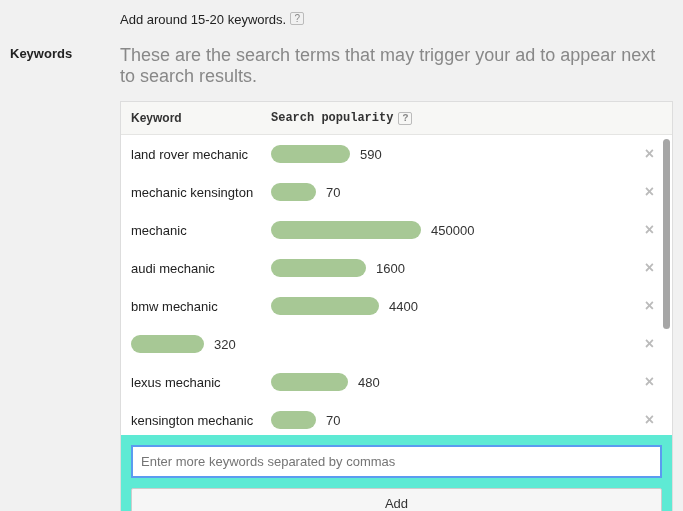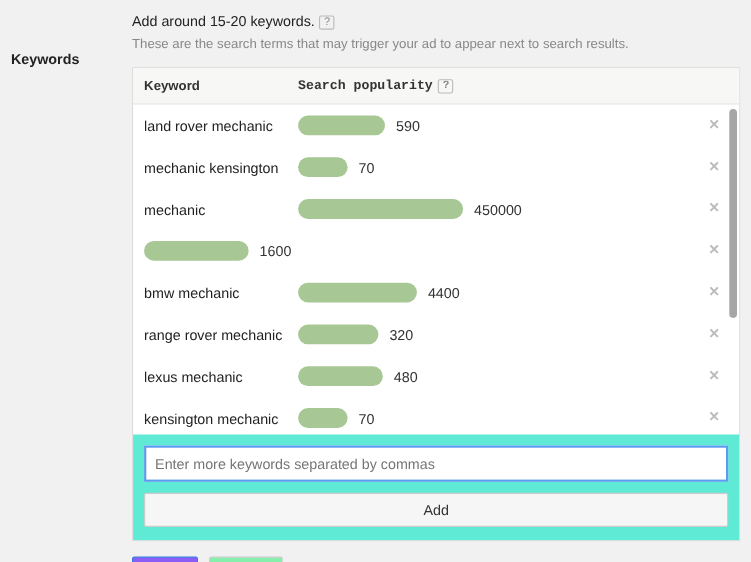--- a/index.html
+++ b/index.html
@@ -1,21 +1,21 @@
 <!DOCTYPE html>
 <html><head>
 <meta charset="utf-8">
 <style>
 * { box-sizing: border-box; margin: 0; padding: 0; }
 body { font-family: Arial, Helvetica, sans-serif; font-size: 13px; background: #f1f1f1; width: 683px; height: 511px; overflow: hidden; }
 .page { display: flex; padding: 12px 10px; }
 .left-label { width: 110px; font-weight: bold; font-size: 13px; color: #222; padding-top: 2px; margin-top: 32px; }
 .right { flex: 1; }
-.hint-line { font-size: 13px; color: #222; display: flex; align-items: flex-end; gap: 4px; }
-.sub-hint { font-size: 12px; color: #888; margin-top: 6px; }
+.hint-line { font-size: 13px; color: #222; display: flex; align-items: flex-start; gap: 4px; }
+.sub-hint { font-size: 18px; color: #888; margin-top: 18px; }
 .help-icon { display: inline-flex; width: 14px; height: 13px; border: 1px solid #bbb; color: #888; font-size: 10px; align-items: center; justify-content: center; border-radius: 2px; }
 .panel { margin-top: 14px; border: 1px solid #ddd; background: #fff; }
 .panel-header { display: flex; background: #f7f7f5; border-bottom: 1px solid #e5e5e3; padding: 9px 10px; font-size: 12px; font-weight: bold; color: #333; }
 .col-keyword { width: 140px; }
 .col-pop { flex: 1; display: flex; align-items: center; gap: 5px; font-family: Liberation Mono, monospace; }
 .list-wrap { position: relative; height: 300px; overflow: hidden; }
 .rows { height: 100%; overflow-y: hidden; }
 .row { display: flex; align-items: center; padding: 10px 10px 10px 10px; position: relative; }
 .row .kw { width: 140px; font-size: 13px; color: #222; }
 .row .bar-wrap { display: flex; align-items: center; gap: 10px; flex: 1; }
@@ -71,36 +71,36 @@
             </div>
             <div class="row">
               <div class="kw">mechanic</div>
               <div class="bar-wrap">
                 <div class="bar" style="width: 150px;"></div>
                 <div class="val">450000</div>
               </div>
               <div class="remove">×</div>
             </div>
             <div class="row">
+              <div class="kw">audi mechanic</div>
               <div class="bar-wrap">
                 <div class="bar" style="width: 95px;"></div>
                 <div class="val">1600</div>
               </div>
               <div class="remove">×</div>
             </div>
             <div class="row">
               <div class="kw">bmw mechanic</div>
               <div class="bar-wrap">
                 <div class="bar" style="width: 108px;"></div>
                 <div class="val">4400</div>
               </div>
               <div class="remove">×</div>
             </div>
             <div class="row">
-              <div class="kw">range rover mechanic</div>
               <div class="bar-wrap">
                 <div class="bar" style="width: 73px;"></div>
                 <div class="val">320</div>
               </div>
               <div class="remove">×</div>
             </div>
             <div class="row">
               <div class="kw">lexus mechanic</div>
               <div class="bar-wrap">
                 <div class="bar" style="width: 77px;"></div>

